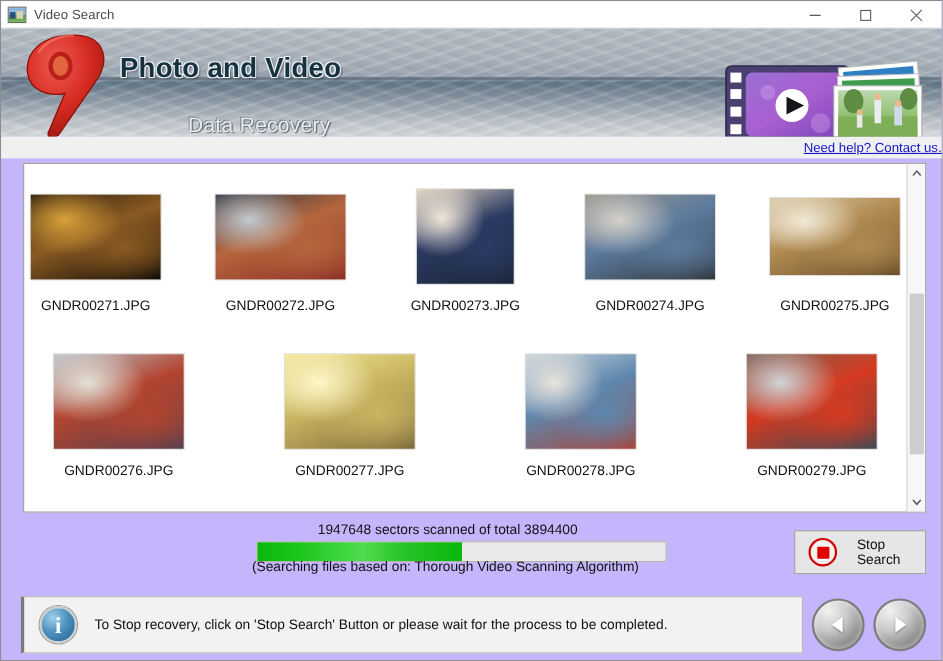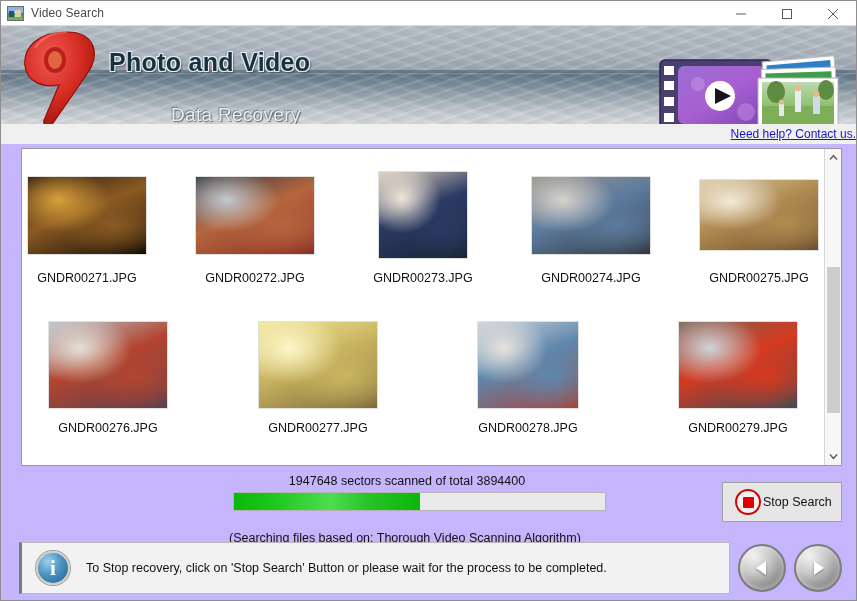--- a/index.html
+++ b/index.html
@@ -176,28 +176,28 @@
   .pg-bar {
     position: absolute; left: 212px; top: 18px;
     width: 373px; height: 19px;
     background: #e9e9e9; border: 1px solid #b4b4b4;
   }
   .pg-fill {
     height: 100%;
     background: linear-gradient(90deg, #0ab70a 0%, #1ec81e 22%, #4fdc4f 52%, #27c327 72%, #0ab70a 100%);
   }
   .pg-note {
-    position: absolute; left: 208px; top: 57px;
+    position: absolute; left: 208px; top: 34px;
     font-size: 12.5px; color: #111;
   }
   .stop-btn {
     position: absolute; right: 0; top: 8px;
     width: 120px; height: 40px;
     background: #e6e6e6; border: 1px solid #a0a0a0;
-    display: flex; align-items: center; gap: 2px;
+    display: flex; align-items: center; gap: 18px;
     padding-left: 12px; cursor: pointer;
   }
   .stop-icon {
     width: 26px; height: 26px; border-radius: 50%;
     border: 2px solid #d40000;
     display: flex; align-items: center; justify-content: center;
     background: #f2f2f2; flex: 0 0 auto;
   }
   .stop-icon i {
     display: block; width: 11px; height: 11px;

